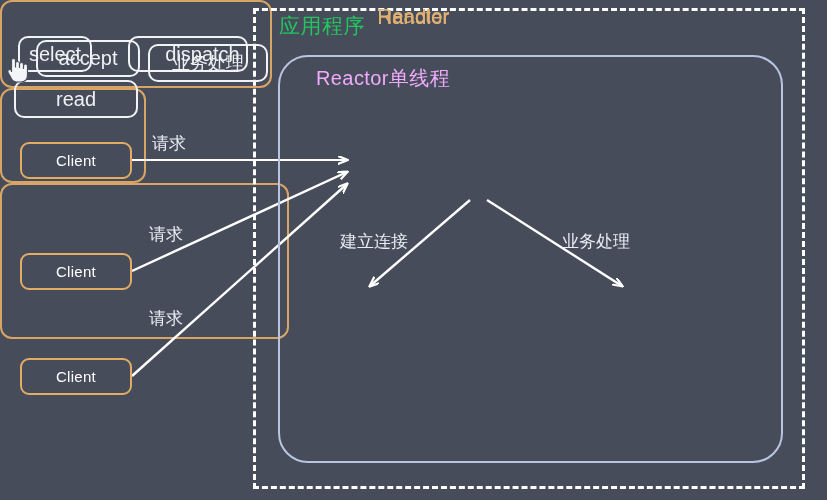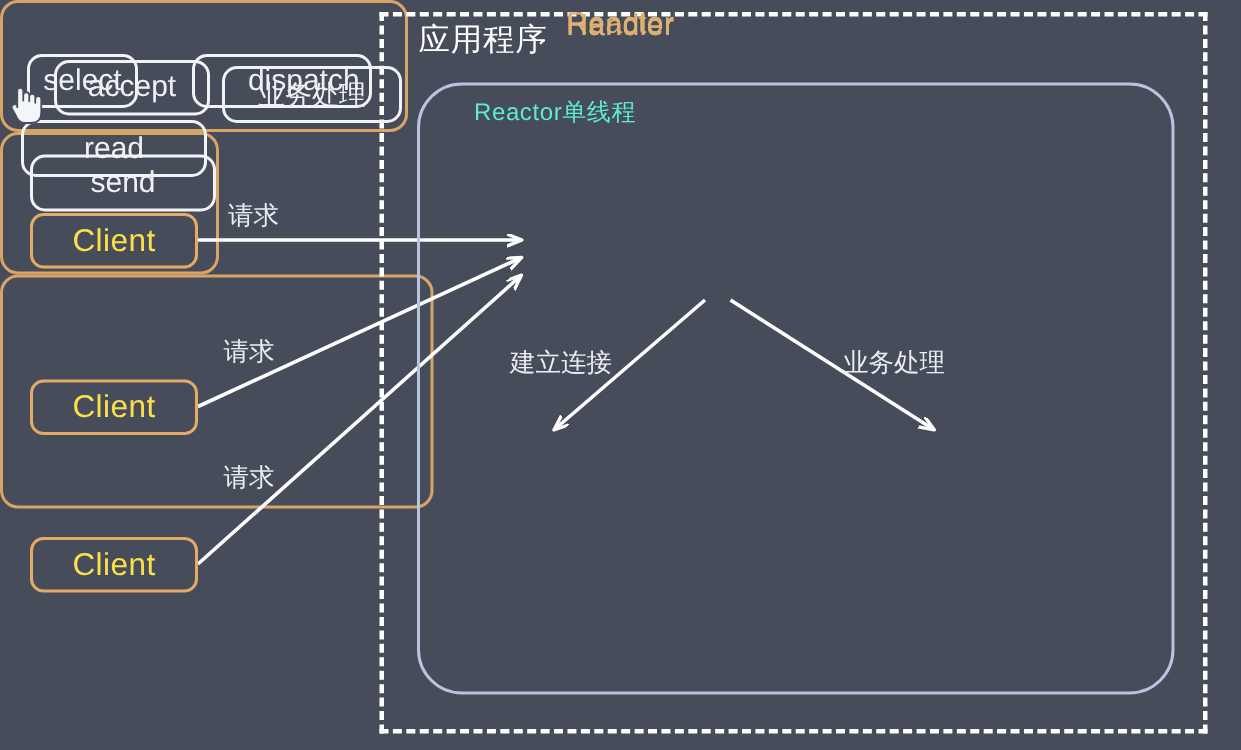--- a/index.html
+++ b/index.html
@@ -27,22 +27,22 @@
   .box {
     position: absolute;
     box-sizing: border-box;
     display: flex;
     align-items: center;
     justify-content: center;
   }
   .client-box {
     border: 2.5px solid #e3ab66;
     border-radius: 9px;
-    color: #fde047;
-    font-size: 21px;
+    color: #ffffff;
+    font-size: 15px;
     letter-spacing: 0.3px;
     background: transparent;
   }
   .group-box {
     border: 2.5px solid #d9a566;
     border-radius: 12px;
     background: transparent;
     display: block;
   }
   .group-title {
@@ -68,35 +68,35 @@
   .cn-box { font-size: 18px; }
   
   .dashed-box {
     position: absolute;
     box-sizing: border-box;
     border: 3px dashed #ffffff;
     background: transparent;
   }
   .app-title {
     position: absolute;
-    color: #ffffff;
+    color: #22c55e;
     font-size: 21px;
     letter-spacing: 0.5px;
   }
   .thread-box {
     position: absolute;
     box-sizing: border-box;
     border: 2.5px solid #b9c4e0;
     border-radius: 30px;
     background: transparent;
   }
   .thread-title {
     position: absolute;
-    color: #5eead4;
-    font-size: 16px;
+    color: #f0abfc;
+    font-size: 20px;
     letter-spacing: 0.4px;
   }
   
   .edge-label {
     position: absolute;
     color: #e9ecf2;
     font-size: 17px;
     white-space: nowrap;
   }
   
@@ -163,23 +163,20 @@
   </div>
 
   <div class="group-box" style="left:490px; top:288px; width:285px; height:152px;text-decoration:underline;">
     <div class="group-title" style="left:0; top:6px;">Handler</div>
     <div class="sub-box" style="left:14px; top:44px; width:124px; height:38px;margin-top:36px;">
       <span>read</span>
     </div>
     <div class="sub-box cn-box" style="left:148px; top:44px; width:120px; height:38px;">
       <span>业务处理</span>
     </div>
-    <div class="sub-box" style="left:20px; top:103px; width:124px; height:38px;">
-      <span>send</span>
-    </div>
   </div>
 
   <div class="edge-label" style="left:152px; top:132px;">请求</div>
   <div class="edge-label" style="left:149px; top:223px;">请求</div>
   <div class="edge-label" style="left:149px; top:307px;">请求</div>
   <div class="edge-label" style="left:340px; top:230px;">建立连接</div>
   <div class="edge-label" style="left:562px; top:230px;">业务处理</div>
 
   <svg class="cursor" viewBox="0 0 26 30" style="left:4px; top:54px;">
     <path d="M7.5,17.5 L7.5,6.5 a2,2 0 0 1 4,0 L11.5,13 L11.5,9.5 a2,2 0 0 1 4,0

